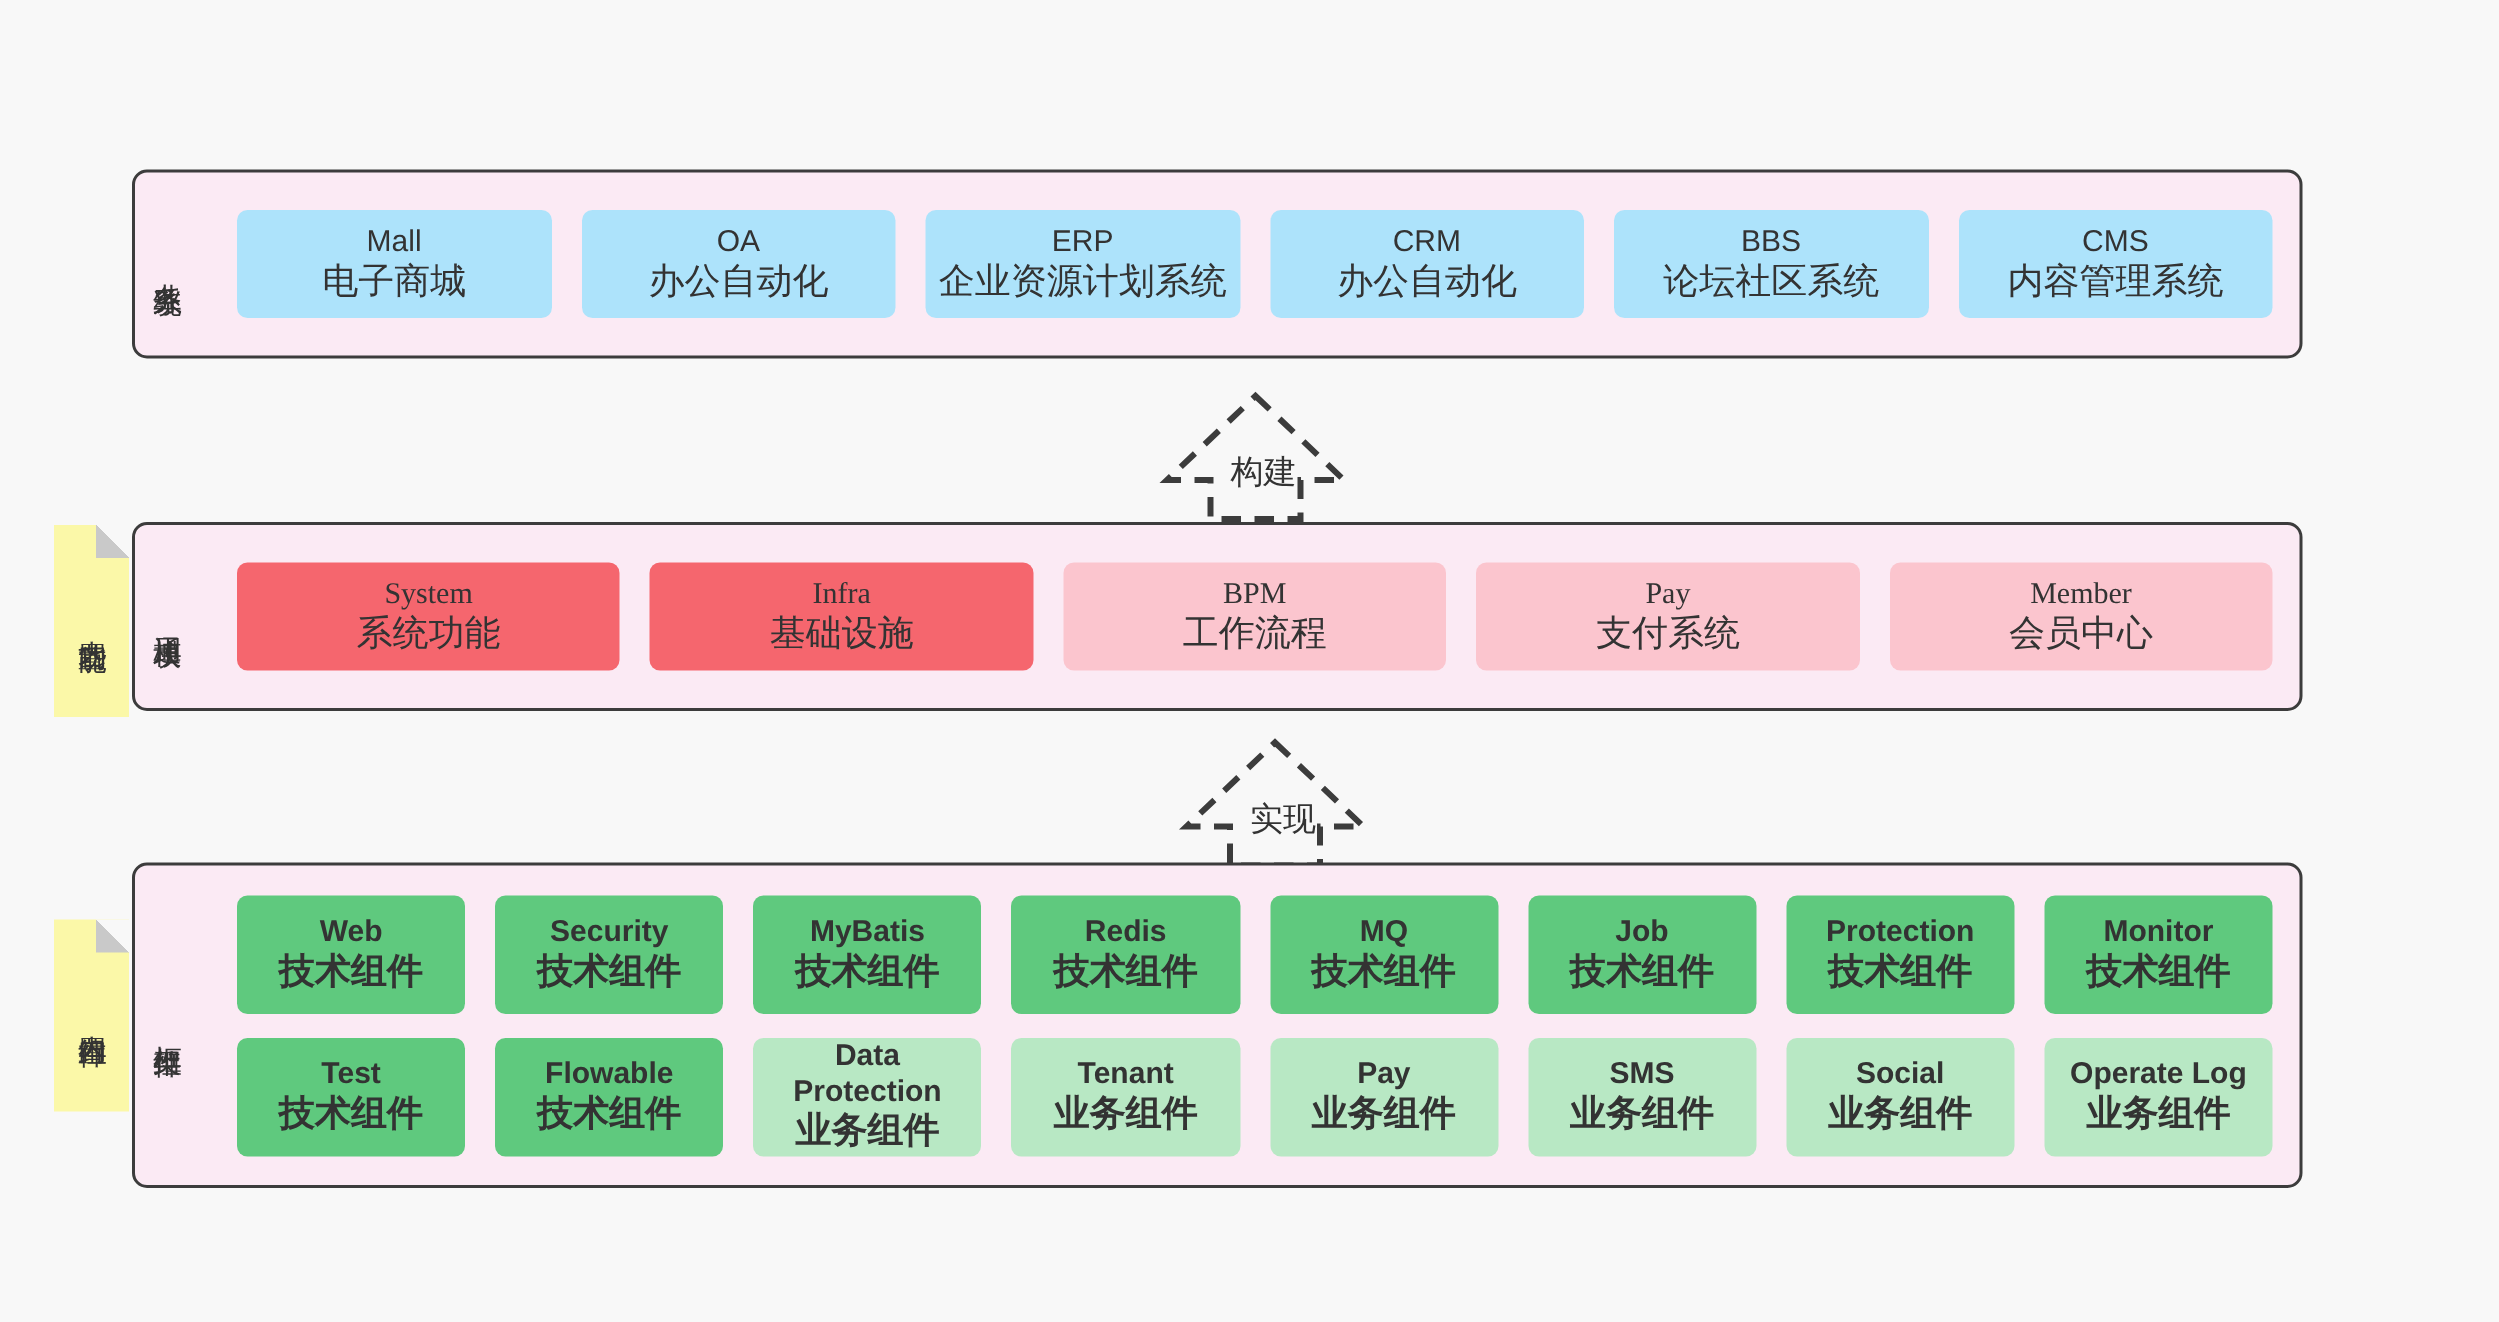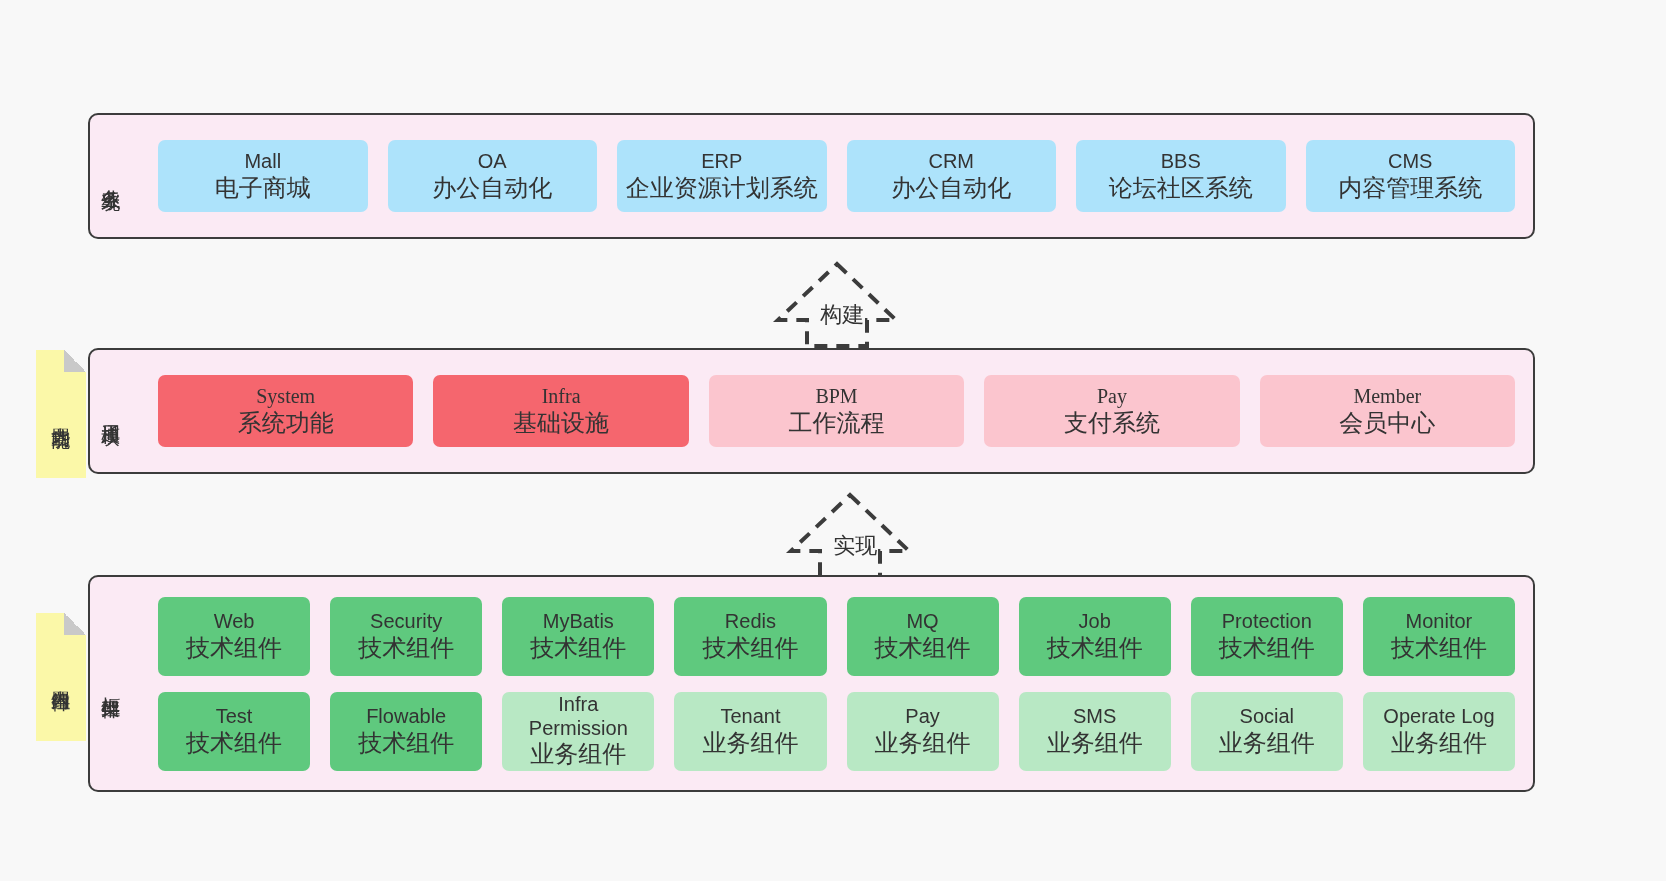--- a/index.html
+++ b/index.html
@@ -92,21 +92,21 @@
   .c-green     { background: #5fc97e; }
   .c-greenlite { background: #b8e8c4; }
 
   
   #layer-business { left: 88px;  top: 113px; width: 1447px; height: 126px; }
   #layer-common   { left: 88px;  top: 348px; width: 1447px; height: 126px; font-family: Liberation Serif, serif; }
   #layer-frame    { left: 88px;  top: 575px; width: 1447px; height: 217px; }
 
   #layer-business .cell { height: 72px; }
   #layer-common   .cell { height: 72px; }
-  #layer-frame    .cell { height: 79px; }
+  #layer-frame    .cell { height: 79px; font-weight: bold; }
 
   
   .note {
     position: absolute;
     background: #fbf8a8;
     display: flex;
     align-items: center;
     justify-content: center;
     font-size: 19px;
     line-height: 1.12;
@@ -275,21 +275,21 @@
       <div class="row">
         <div class="cell c-green">
           <div class="en">Test</div>
           <div class="cn">技术组件</div>
         </div>
         <div class="cell c-green">
           <div class="en">Flowable</div>
           <div class="cn">技术组件</div>
         </div>
         <div class="cell c-greenlite">
-          <div class="en">Infra Permission</div>
+          <div class="en">Data Protection</div>
           <div class="cn">业务组件</div>
         </div>
         <div class="cell c-greenlite">
           <div class="en">Tenant</div>
           <div class="cn">业务组件</div>
         </div>
         <div class="cell c-greenlite">
           <div class="en">Pay</div>
           <div class="cn">业务组件</div>
         </div>

